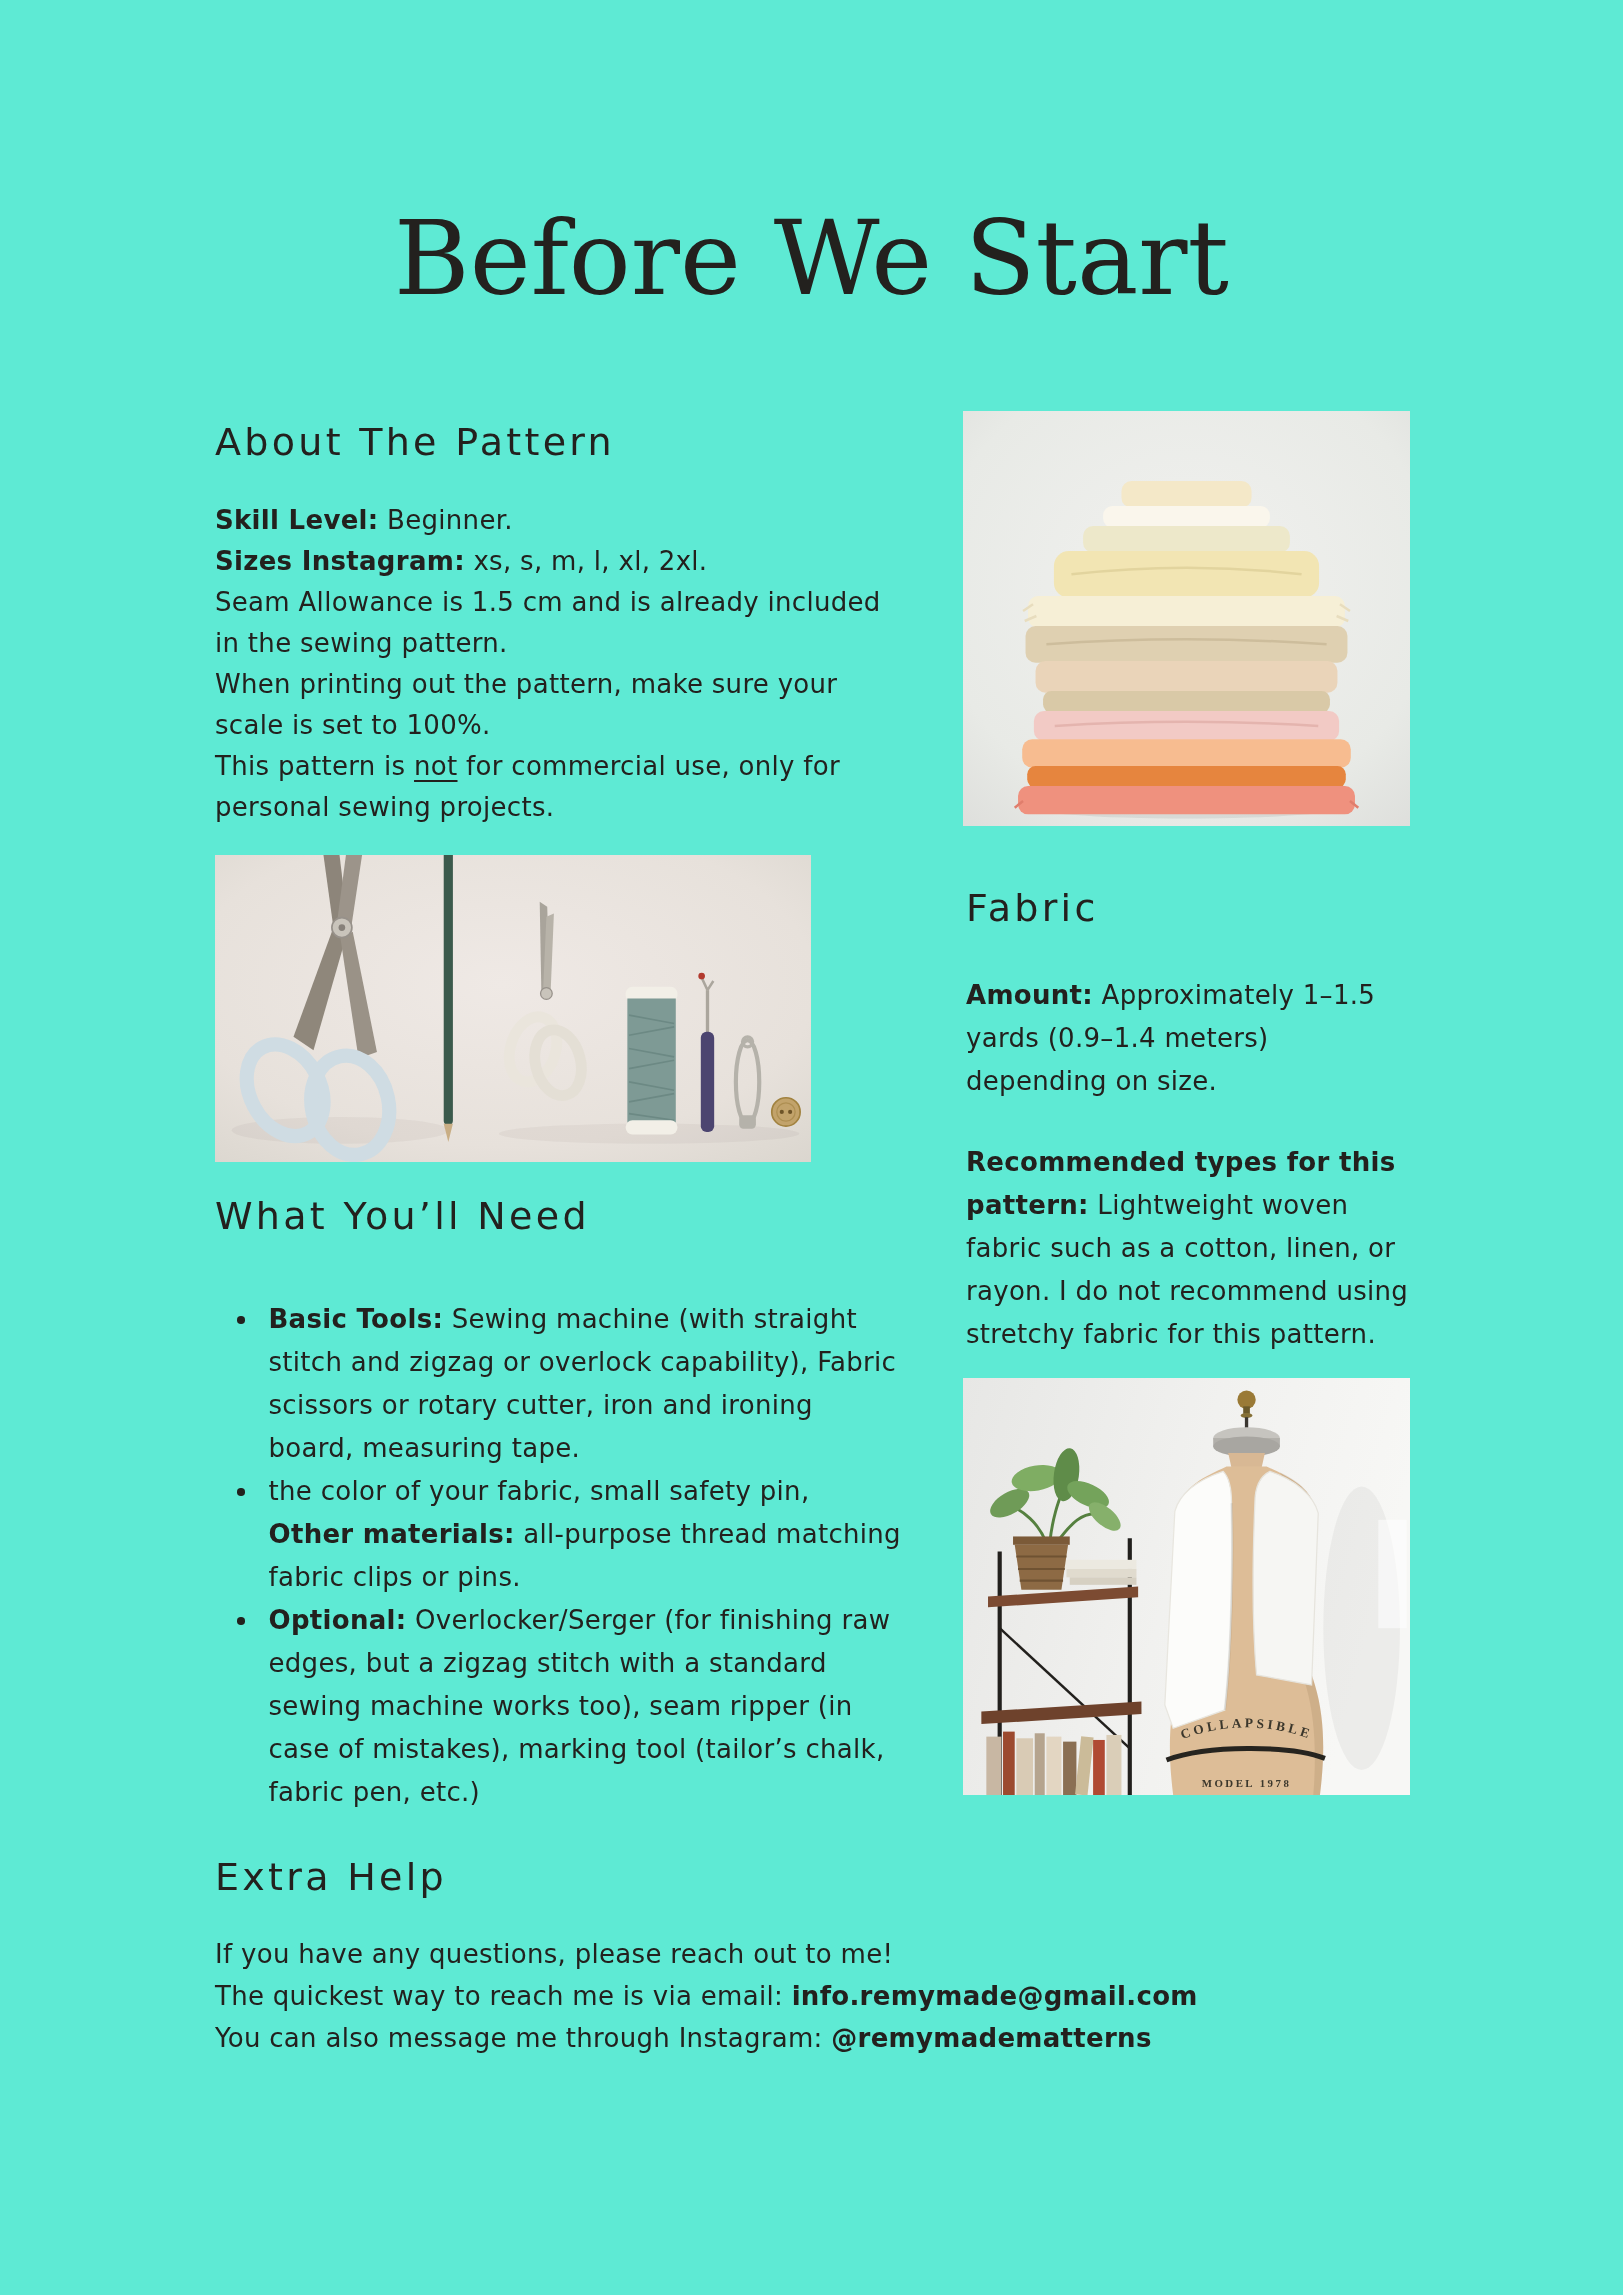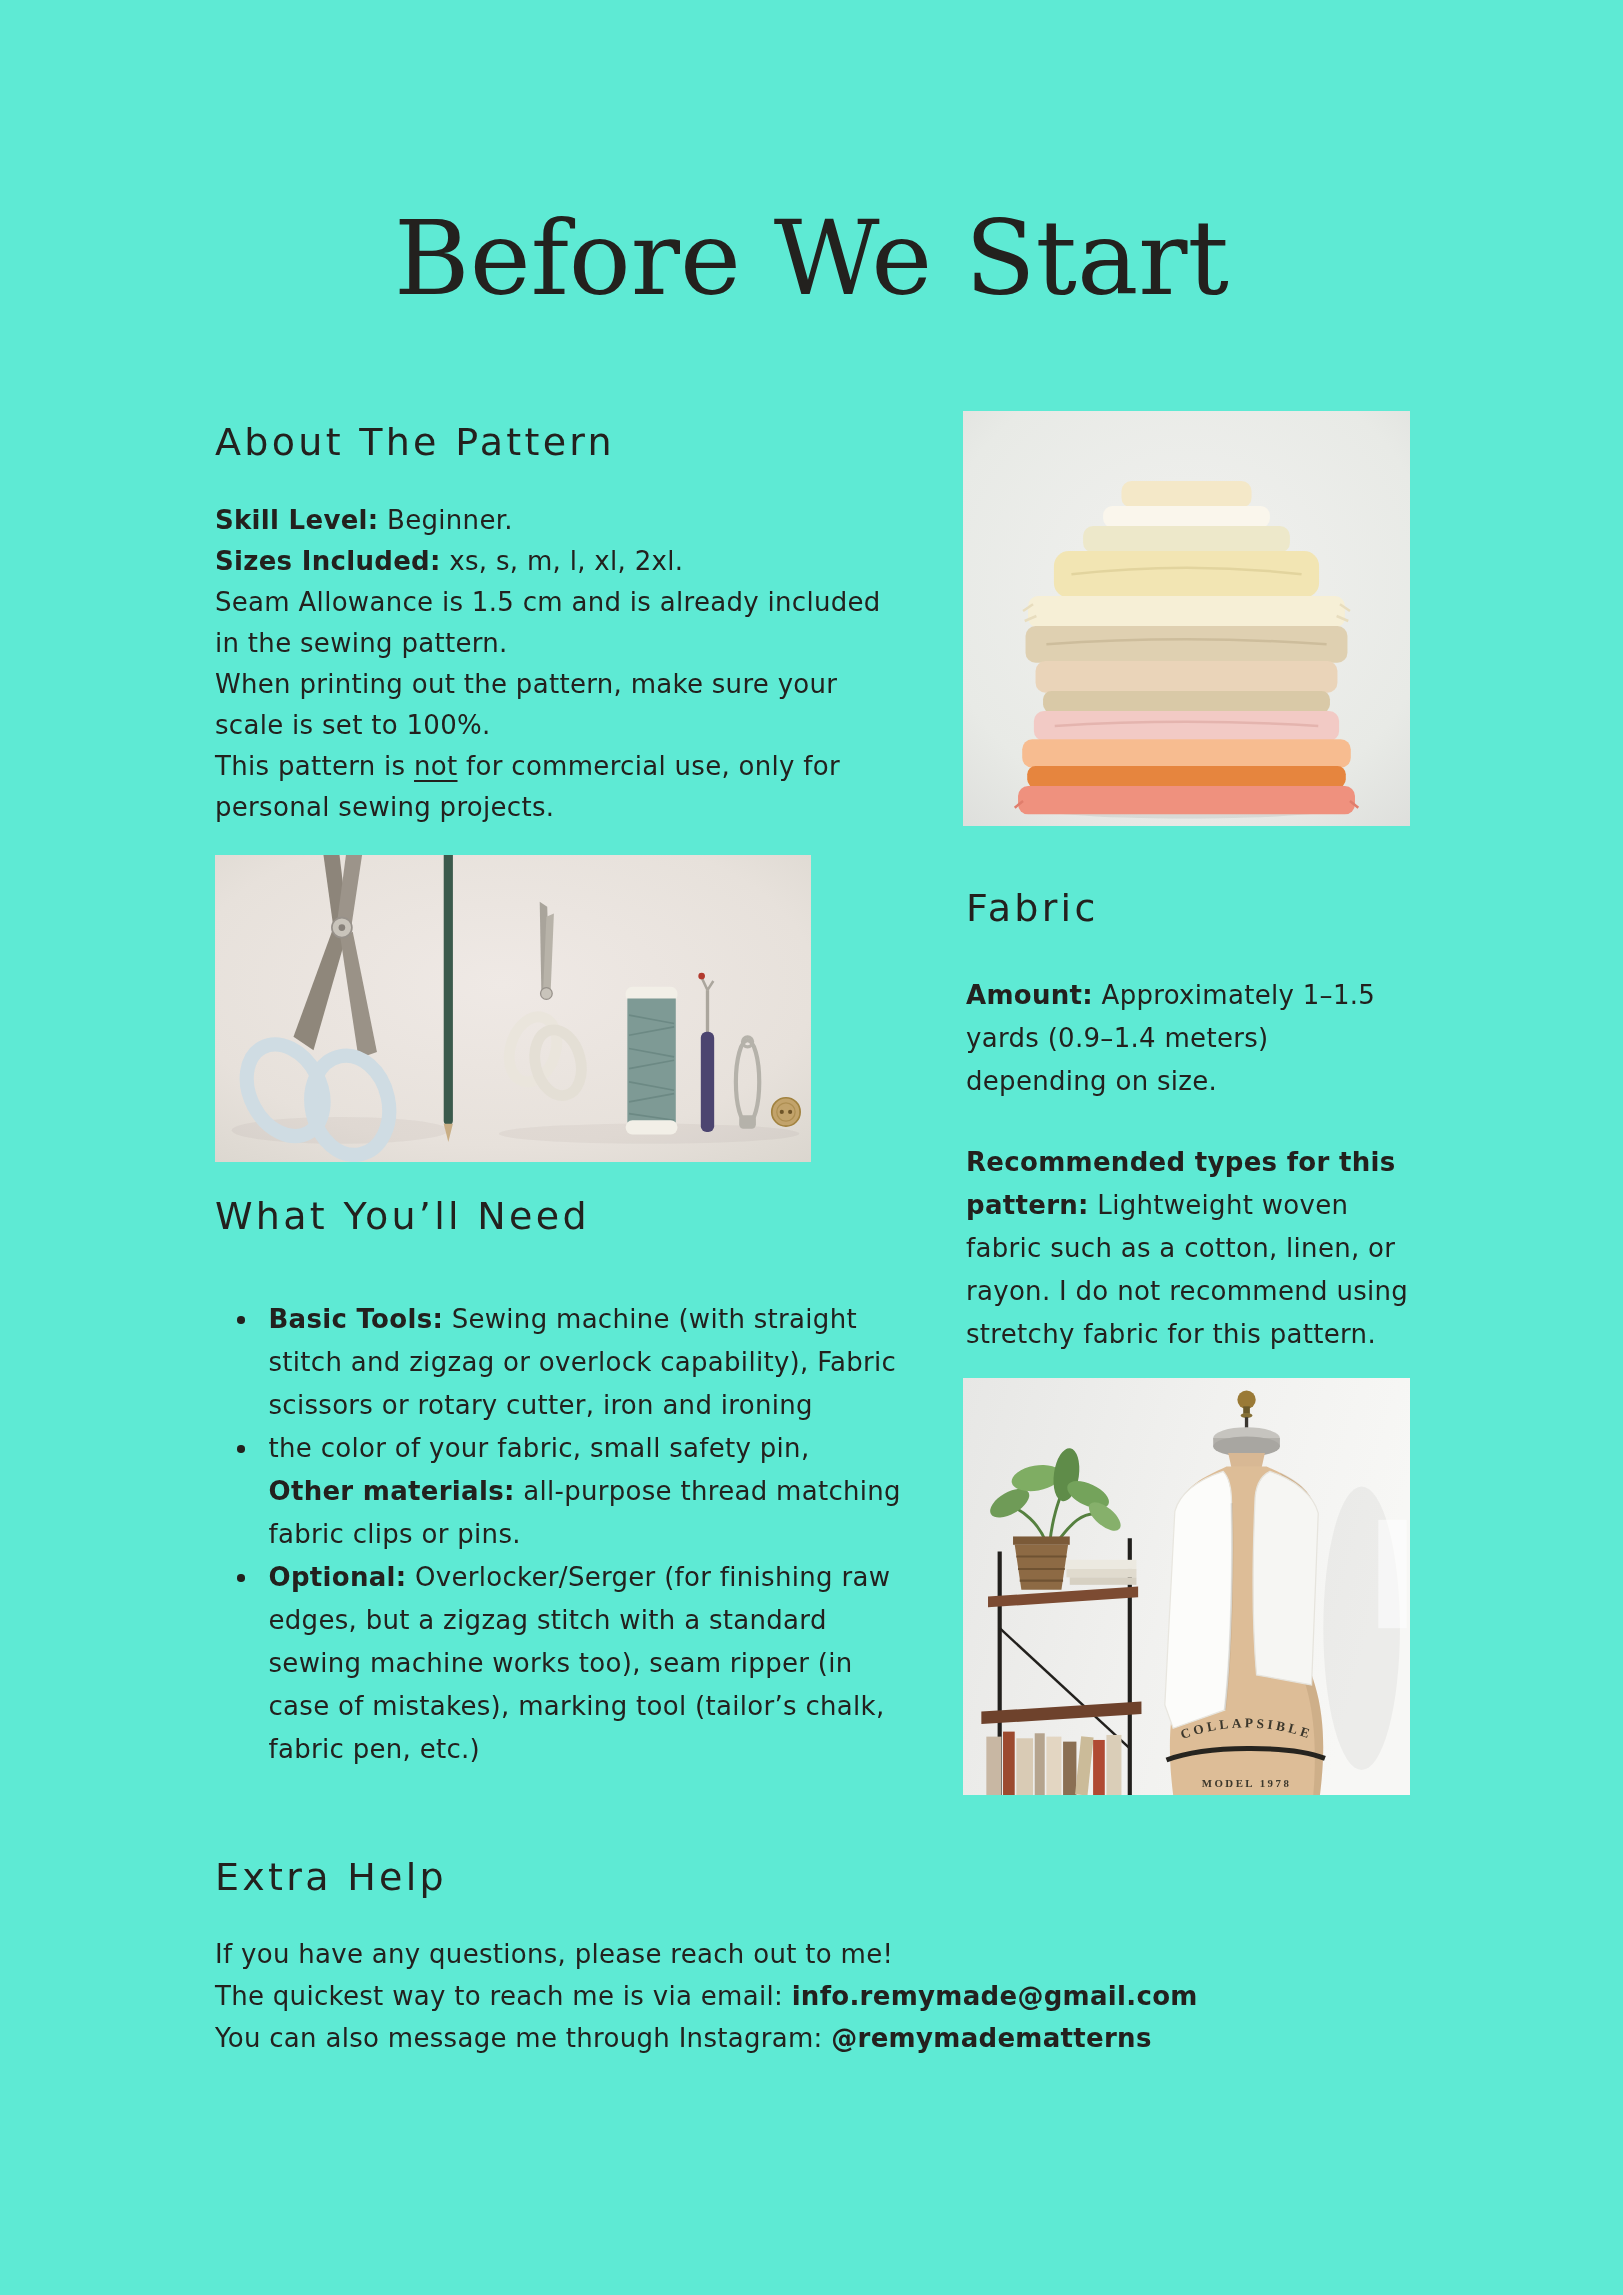--- a/index.html
+++ b/index.html
@@ -37,21 +37,21 @@
 <body>
 
 <div class="page">
 
   <div class="title">Before We Start</div>
 
   <h2 class="sect" style="left:215px; top:422px;">About The Pattern</h2>
 
   <div class="tblock lh49" style="left:215px; top:500px; width:717px;">
     <div class="line"><span class="bold">Skill Level:</span><span> Beginner.</span></div>
-    <div class="line"><span class="bold">Sizes Included:</span><span> xs, s, m, l, xl, 2xl.</span></div>
+    <div class="line"><span class="bold">Sizes Instagram:</span><span> xs, s, m, l, xl, 2xl.</span></div>
     <div class="line"><span>Seam Allowance is 1.5 cm and is already included</span></div>
     <div class="line"><span>in the sewing pattern.</span></div>
     <div class="line"><span>When printing out the pattern, make sure your</span></div>
     <div class="line"><span>scale is set to 100%.</span></div>
     <div class="line"><span>This pattern is </span><span class="ul">not</span><span> for commercial use, only for</span></div>
     <div class="line"><span>personal sewing projects.</span></div>
   </div>
 
   <div class="photo" style="left:215px; top:855px; width:596px; height:307px;">
     <svg viewBox="0 0 714 368" preserveAspectRatio="none">
@@ -114,20 +114,21 @@
 
   <h2 class="sect" style="left:215px; top:1196px;">What You’ll Need</h2>
 
   <div class="bullets" style="left:215px; top:1298px; width:734px;">
     <div class="bullet">
       <span class="dot"></span>
       <div class="btext">
         <div class="line"><span class="bold">Basic Tools:</span><span> Sewing machine (with straight</span></div>
         <div class="line">stitch and zigzag or overlock capability), Fabric</div>
         <div class="line">scissors or rotary cutter, iron and ironing</div>
+        <div class="line">board, measuring tape.</div>
       </div>
     </div>
     <div class="bullet">
       <span class="dot"></span>
       <div class="btext">
         <div class="line">the color of your fabric, small safety pin,</div>
         <div class="line"><span class="bold">Other materials:</span><span> all-purpose thread matching</span></div>
         <div class="line">fabric clips or pins.</div>
       </div>
     </div>

